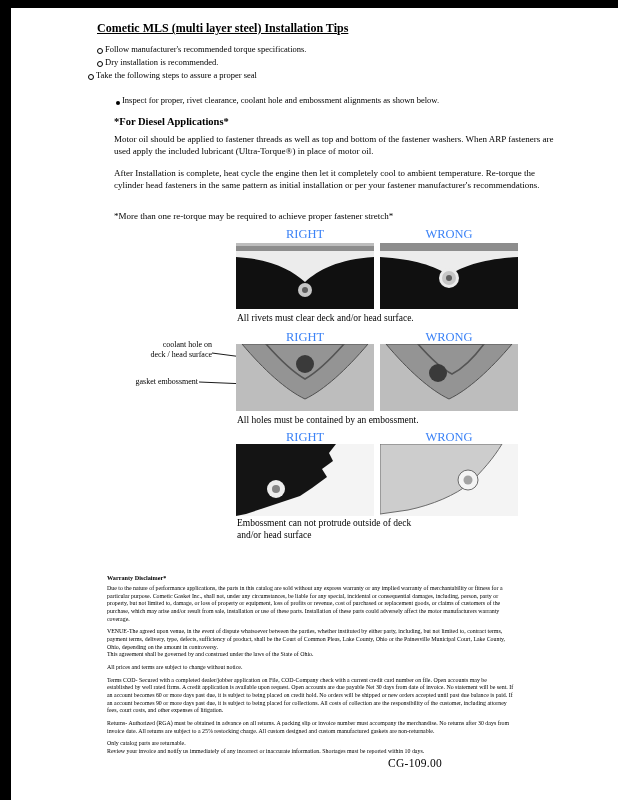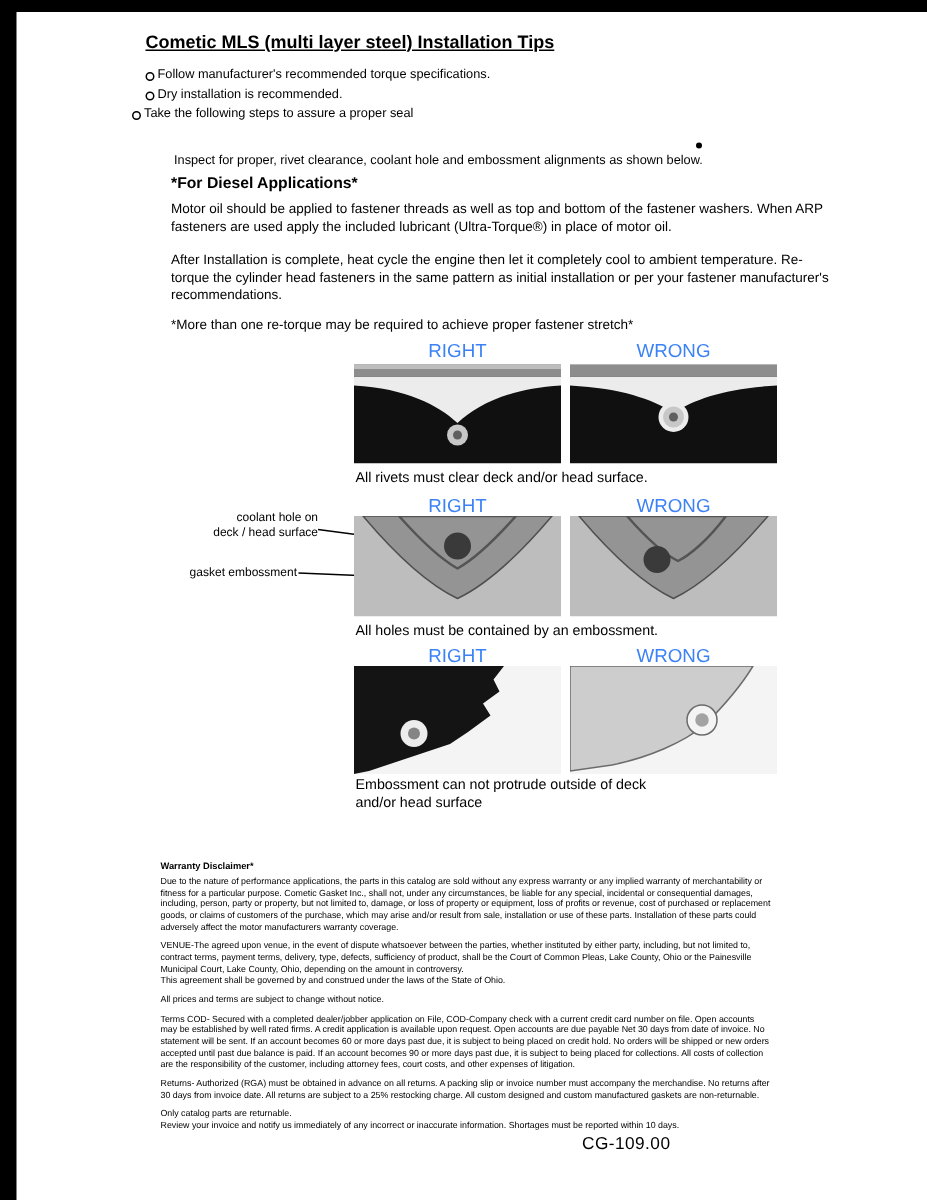--- a/index.html
+++ b/index.html
@@ -1,16 +1,16 @@
 <!DOCTYPE html>
 <html><head>
 <meta charset="utf-8">
 <style>
   html,body{margin:0;padding:0;background:#d9d9d9;}
-  .page{position:relative;width:618px;height:800px;background:#ffffff;font-family:Liberation Sans, sans-serif;color:#000;overflow:hidden;margin:0 auto;}
+  .page{position:relative;width:618px;height:800px;background:#ffffff;font-family:Liberation Serif, serif;color:#000;overflow:hidden;margin:0 auto;}
   .scan-border-left{position:absolute;left:0;top:0;width:11px;height:800px;background:#000;}
   .scan-border-top{position:absolute;left:0;top:0;width:618px;height:8px;background:#000;}
 
   .page-title{position:absolute;left:97px;top:21px;font-size:12px;font-weight:bold;text-decoration:underline;white-space:nowrap;}
 
   .bullet{position:absolute;font-size:8.5px;display:flex;align-items:flex-end;gap:2px;white-space:nowrap;}
   .marker-open{width:4px;height:4px;border:1px solid #000;border-radius:50%;flex:0 0 auto;}
   .marker-filled{width:4px;height:4px;background:#000;border-radius:50%;flex:0 0 auto;}
 
   .diesel-heading{position:absolute;left:114px;top:116px;font-size:10.5px;font-weight:bold;}
@@ -62,21 +62,21 @@
     <span>Follow manufacturer's recommended torque specifications.</span>
   </div>
   <div class="bullet" style="left:97px;top:57px;">
     <span class="marker-open"></span>
     <span>Dry installation is recommended.</span>
   </div>
   <div class="bullet" style="left:88px;top:70px;">
     <span class="marker-open"></span>
     <span>Take the following steps to assure a proper seal</span>
   </div>
-  <div class="bullet" style="left:116px;top:95px;flex-direction:column;">
+  <div class="bullet" style="left:116px;top:95px;">
     <span class="marker-filled"></span>
     <span>Inspect for proper, rivet clearance, coolant hole and embossment alignments as shown below.</span>
   </div>
 
   <div class="diesel-heading">*For Diesel Applications*</div>
   <div class="body-par p1">Motor oil should be applied to fastener threads as well as top and bottom of the fastener washers. When ARP fasteners are used apply the included lubricant (Ultra-Torque®) in place of motor oil.</div>
   <div class="body-par p2">After Installation is complete, heat cycle the engine then let it completely cool to ambient temperature. Re-torque the cylinder head fasteners in the same pattern as initial installation or per your fastener manufacturer's recommendations.</div>
   <div class="retorque-note">*More than one re-torque may be required to achieve proper fastener stretch*</div>
 
   <div class="col-header col1 hr1">RIGHT</div>

